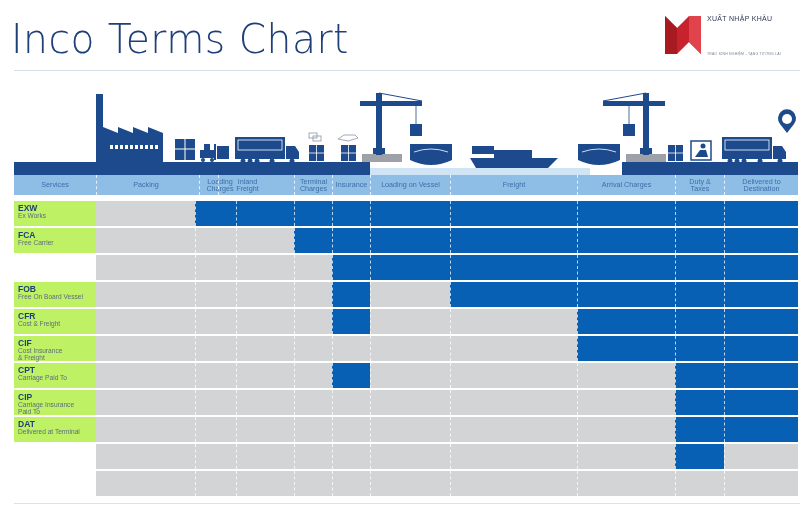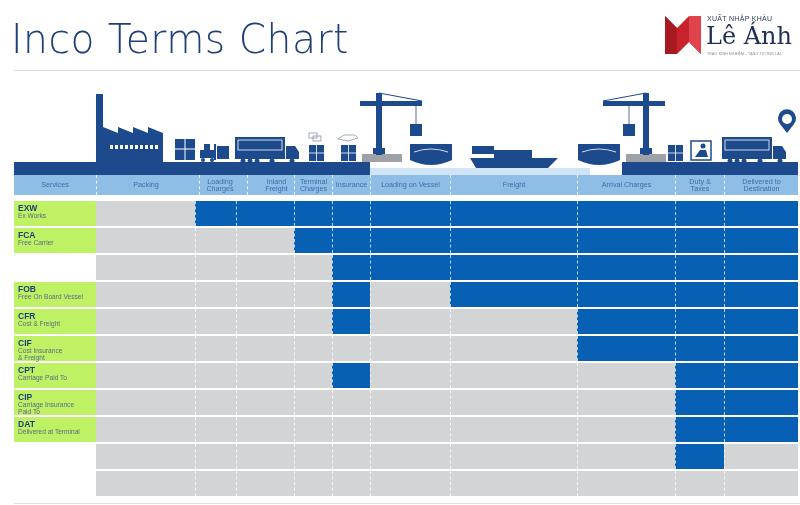--- a/index.html
+++ b/index.html
@@ -31,21 +31,20 @@
 <div class="title">Inco Terms Chart</div>
 <div class="title-rule"></div>
 
 <div class="logo">
   <svg width="40" height="42" viewBox="0 0 40 42" style="position:absolute;left:0;top:2px;">
     <path d="M2 2 L14 14 L26 2 L38 2 L38 40 L26 28 L14 40 L2 40 Z" fill="#c8232c"></path>
     <path d="M2 2 L14 14 L14 40 L2 40 Z" fill="#a81a22"></path>
     <path d="M26 2 L38 2 L38 40 L26 28 Z" fill="#e0434b"></path>
   </svg>
   <div class="logo-top">XUẤT NHẬP KHẨU</div>
-  <div class="logo-name">Lê Ánh</div>
   <div class="logo-sub">TRAO KINH NGHIỆM - TẶNG TƯƠNG LAI</div>
 </div>
 
 <svg class="scene" viewBox="0 85 800 90" width="800" height="90">
 
   <rect x="370" y="168" width="220" height="7" fill="#cfe5f6"></rect>
 
   <rect x="14" y="162" width="356" height="13" fill="#1d4a8c"></rect>
   <rect x="622" y="162" width="176" height="13" fill="#1d4a8c"></rect>
 
@@ -176,21 +175,21 @@
       <div>
         <div>Packing</div>
       </div>
     </div>
     <div class="hcell dash" style="left: 185px; width: 41px;">
       <div>
         <div>Loading</div>
         <div>Charges</div>
       </div>
     </div>
-    <div class="hcell dash" style="left: 233px; width: 58px;">
+    <div class="hcell dash" style="left: 204px; width: 58px;">
       <div>
         <div>Inland</div>
         <div>Freight</div>
       </div>
     </div>
     <div class="hcell dash" style="left: 280px; width: 38px;">
       <div>
         <div>Terminal</div>
         <div>Charges</div>
       </div>

